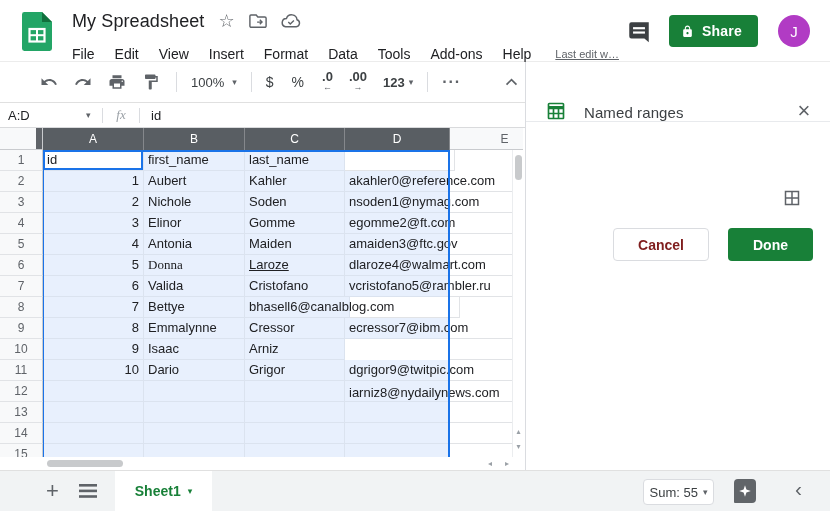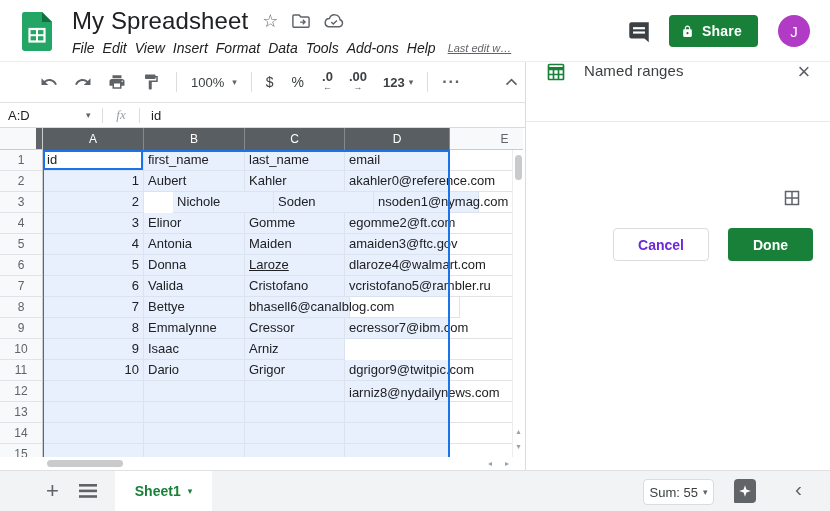--- a/index.html
+++ b/index.html
@@ -6,23 +6,23 @@
   html,body { width:830px; height:511px; overflow:hidden; background:#fff;
     font-family:"Liberation Sans","DejaVu Sans",sans-serif; }
   #app { position:relative; width:830px; height:511px; background:#fff; }
 
   
   #topbar { position:absolute; left:0; top:0; width:830px; height:62px; background:#fff;
     border-bottom:1px solid #ececec; }
   #logo { position:absolute; left:22px; top:12px; width:30px; height:39px; }
   #title-block { position:absolute; left:72px; top:8px; }
   #title-row { display:flex; align-items:center; gap:14px; height:26px; }
-  #doc-title { font-size:24px; color:#202124; letter-spacing:.1px; }
+  #doc-title { font-size:18px; color:#202124; letter-spacing:.1px; }
   .title-ico { color:#5f6368; font-size:16px; line-height:16px; display:flex; align-items:center; }
-  #menu-row { display:flex; align-items:center; gap:8px; height:24px; margin-top:2px;font-style:italic; }
+  #menu-row { display:flex; align-items:center; gap:20px; height:24px; margin-top:8px; }
   #menu-row .menu-item { font-size:14px; color:#202124; cursor:default; }
   #last-edit { font-size:11px; color:#5f6368; text-decoration:underline; margin-left:4px;
     white-space:nowrap; }
   #comment-btn { position:absolute; left:626px; top:19px; width:26px; height:26px; color:#3c4043; }
   #share-btn { position:absolute; left:669px; top:15px; height:32px; padding:0 16px 0 12px;
     background:#188038; border-radius:4px; display:flex; align-items:center; gap:8px; }
   #share-btn span { color:#fff; font-size:14px; font-weight:700; letter-spacing:.2px; }
   #avatar { position:absolute; left:778px; top:15px; width:32px; height:32px; border-radius:50%;
     background:#b13bc4; color:#fff; font-size:15px; display:flex; align-items:center;
     justify-content:center; }
@@ -96,35 +96,35 @@
     z-index:4; }
   #hthumb { position:absolute; left:47px; top:3px; width:76px; height:7px; border-radius:4px;
     background:#c8cacc; }
   .hsbtn { position:absolute; top:0; width:14px; height:13px; color:#9aa0a6; font-size:8px;
     text-align:center; line-height:13px; }
   #hs-left { left:483px; } #hs-right { left:500px; }
 
   
   #panel { position:absolute; left:525px; top:62px; width:305px; height:408px; background:#fff;
     border-left:1px solid #dadce0; }
-  #panel-header { height:60px; display:flex; align-items:flex-start; padding:0 16px 0 20px;
+  #panel-header { height:60px; display:flex; align-items:flex-end; padding:0 16px 0 20px;
     border-bottom:1px solid #e8eaed; }
   #panel-title { font-size:15px; color:#3c4043; margin-left:18px; flex:1; letter-spacing:.1px; }
   #panel-close { font-size:22px; color:#5f6368; line-height:20px; width:20px; text-align:center; }
   .panel-input { position:absolute; left:24px; width:258px; height:32px;
     border:1px solid #dadce0; border-radius:4px; font-size:14px; color:#202124;
     padding:0 12px; outline:none; background:#fff;
     font-family:"Liberation Sans","DejaVu Sans",sans-serif; }
   #range-name-input { top:80px; }
   #range-ref-input { top:120px; padding-right:32px; }
   #range-grid-icon { position:absolute; left:258px; top:128px; width:16px; height:16px; }
   #panel-btns { position:absolute; left:0; top:166px; width:305px; display:flex;
     justify-content:flex-end; gap:19px; padding-right:18px; }
   #cancel-btn { width:96px; height:33px; background:#fff; border:1px solid #dadce0;
-    border-radius:4px; color:#6d28d9; font-size:14px; font-weight:700; display:flex;
+    border-radius:4px; color:#7f1d1d; font-size:14px; font-weight:700; display:flex;
     align-items:center; justify-content:center; }
   #done-btn { width:85px; height:33px; background:#188038; border:none; border-radius:4px;
     color:#fff; font-size:14px; font-weight:700; display:flex; align-items:center;
     justify-content:center; }
 
   
   #bottombar { position:absolute; left:0; top:470px; width:830px; height:41px;
     background:#f1f3f4; border-top:1px solid #e0e0e0; }
   #add-sheet { position:absolute; left:46px; top:8px; font-size:22px; color:#5f6368;
     font-weight:400; line-height:24px; }
@@ -258,35 +258,34 @@
           <div class="col-hdr sel" style="width: 101px;">B</div>
           <div class="col-hdr sel" style="width: 100px;">C</div>
           <div class="col-hdr sel" style="width: 105px;">D</div>
           <div class="col-hdr unsel" style="width: 110px;">E</div>
         </div>
         <div class="grid-row">
           <div class="row-hdr">1</div>
           <div class="cell tint active" style="width: 101px;">id</div>
           <div class="cell tint" style="width: 101px;">first_name</div>
           <div class="cell tint" style="width: 100px;">last_name</div>
-          <div class="cell tint" style="width: 105px;"><span class="ovf">email</span></div>
           <div class="cell" style="width: 110px;"></div>
         </div>
         <div class="grid-row">
           <div class="row-hdr">2</div>
           <div class="cell tint num" style="width: 101px;">1</div>
           <div class="cell tint" style="width: 101px;">Aubert</div>
           <div class="cell tint" style="width: 100px;">Kahler</div>
           <div class="cell tint" style="width: 105px;"><span class="ovf">akahler0@reference.com</span></div>
           <div class="cell" style="width: 110px;"></div>
         </div>
         <div class="grid-row">
           <div class="row-hdr">3</div>
           <div class="cell tint num" style="width: 101px;">2</div>
-          <div class="cell tint" style="width: 101px; margin-left: 29px;">Nichole</div>
+          <div class="cell tint" style="width: 101px;">Nichole</div>
           <div class="cell tint" style="width: 100px;">Soden</div>
           <div class="cell tint" style="width: 105px;"><span class="ovf">nsoden1@nymag.com</span></div>
           <div class="cell" style="width: 110px;"></div>
         </div>
         <div class="grid-row">
           <div class="row-hdr">4</div>
           <div class="cell tint num" style="width: 101px;">3</div>
           <div class="cell tint" style="width: 101px;">Elinor</div>
           <div class="cell tint" style="width: 100px;">Gomme</div>
           <div class="cell tint" style="width: 105px;"><span class="ovf">egomme2@ft.com</span></div>
@@ -296,21 +295,21 @@
           <div class="row-hdr">5</div>
           <div class="cell tint num" style="width: 101px;">4</div>
           <div class="cell tint" style="width: 101px;">Antonia</div>
           <div class="cell tint" style="width: 100px;">Maiden</div>
           <div class="cell tint" style="width: 105px;"><span class="ovf">amaiden3@ftc.gov</span></div>
           <div class="cell" style="width: 110px;"></div>
         </div>
         <div class="grid-row">
           <div class="row-hdr">6</div>
           <div class="cell tint num" style="width: 101px;">5</div>
-          <div class="cell tint" style="width: 101px;">Donna</div>
+          <div class="cell tint" style="width: 101px; font-family: Liberation Serif, serif;">Donna</div>
           <div class="cell tint" style="width: 100px; text-decoration: underline;">Laroze</div>
           <div class="cell tint" style="width: 105px;"><span class="ovf">dlaroze4@walmart.com</span></div>
           <div class="cell" style="width: 110px;"></div>
         </div>
         <div class="grid-row">
           <div class="row-hdr">7</div>
           <div class="cell tint num" style="width: 101px;">6</div>
           <div class="cell tint" style="width: 101px;">Valida</div>
           <div class="cell tint" style="width: 100px;">Cristofano</div>
           <div class="cell tint" style="width: 105px;"><span class="ovf">vcristofano5@rambler.ru</span></div>

